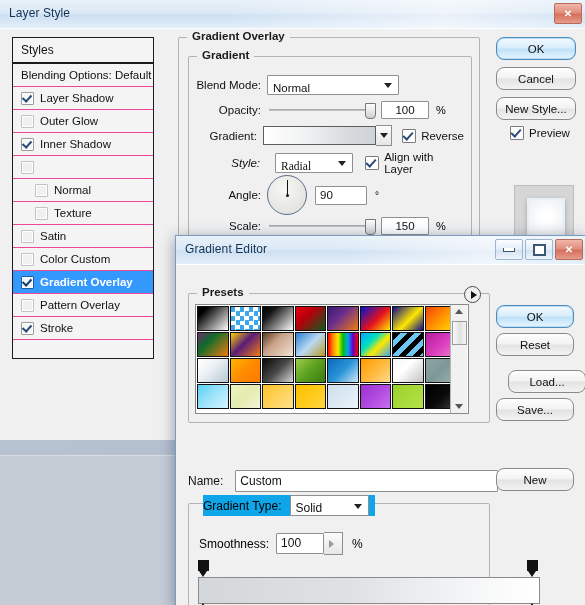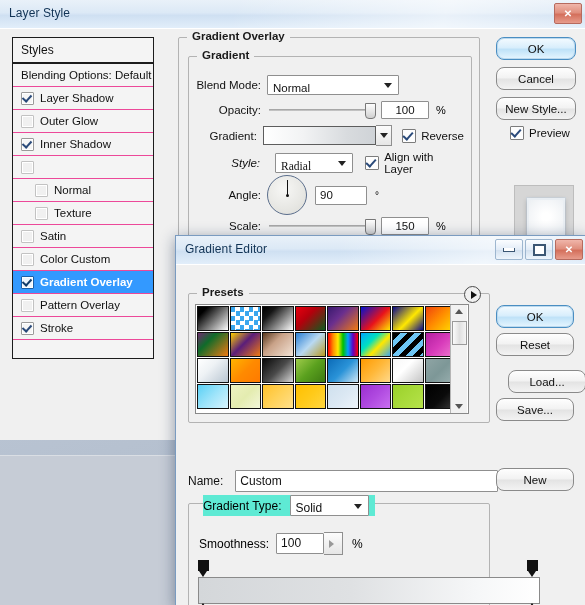--- a/index.html
+++ b/index.html
@@ -487,21 +487,21 @@
     <div class="btn" style="position:absolute;left:332px;top:105px;width:76px;height:21px;">Load...</div>
     <div class="btn" style="position:absolute;left:320px;top:133px;width:76px;height:21px;">Save...</div>
 
     <div class="frow" style="left:12px;top:205px;width:310px;">
       <span class="flabel" style="width:42px;text-align:left;font-size:12px;">Name:</span>
       <div class="field" style="margin-left:8px;width:270px;height:20px;line-height:20px;font-size:12px;">Custom</div>
     </div>
     <div class="btn" style="position:absolute;left:320px;top:203px;width:76px;height:21px;">New</div>
 
     <div class="group-box" id="gtype-box">
-      <div class="frow" style="left:14px;top:-9px;align-items:center;background:#5eead4;padding-right:6px;">
+      <div class="frow" style="left:14px;top:-9px;align-items:center;background:#0ea5e9;padding-right:6px;">
         <span style="font-size:12px;">Gradient Type:</span>
         <div class="select" style="margin-left:8px;width:72px;height:19px;font-size:12px;">
           <span>Solid</span>
           <span class="arrow"></span>
         </div>
       </div>
 
       <div class="frow" style="left:10px;top:28px;">
         <span style="font-size:12px;">Smoothness:</span>
         <div class="field" style="margin-left:7px;width:38px;height:19px;line-height:19px;font-size:12px;">100</div>

